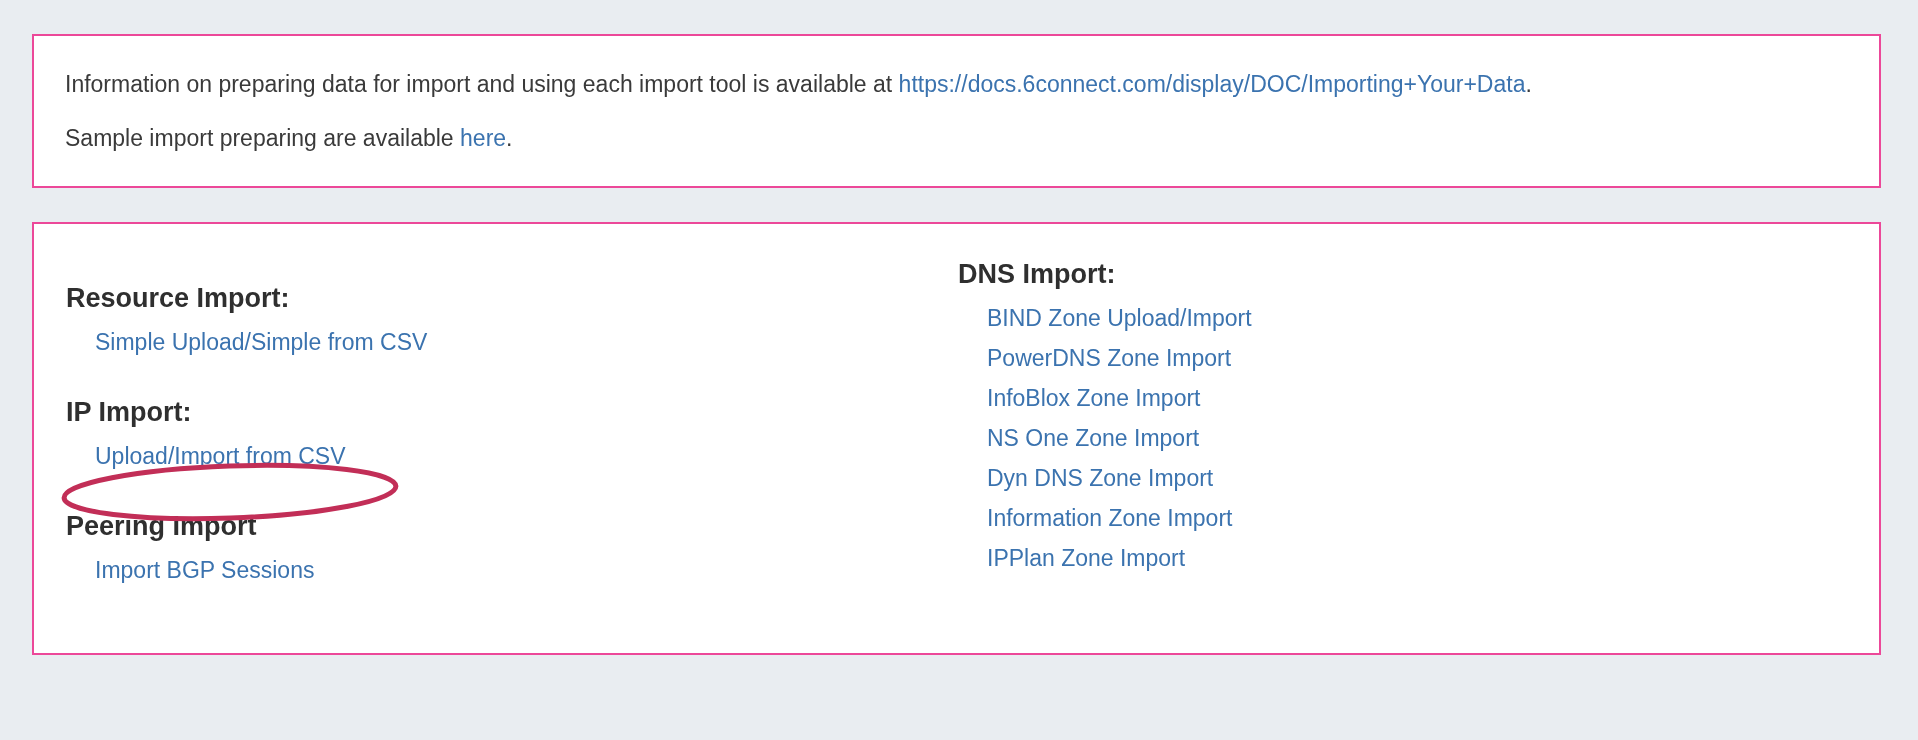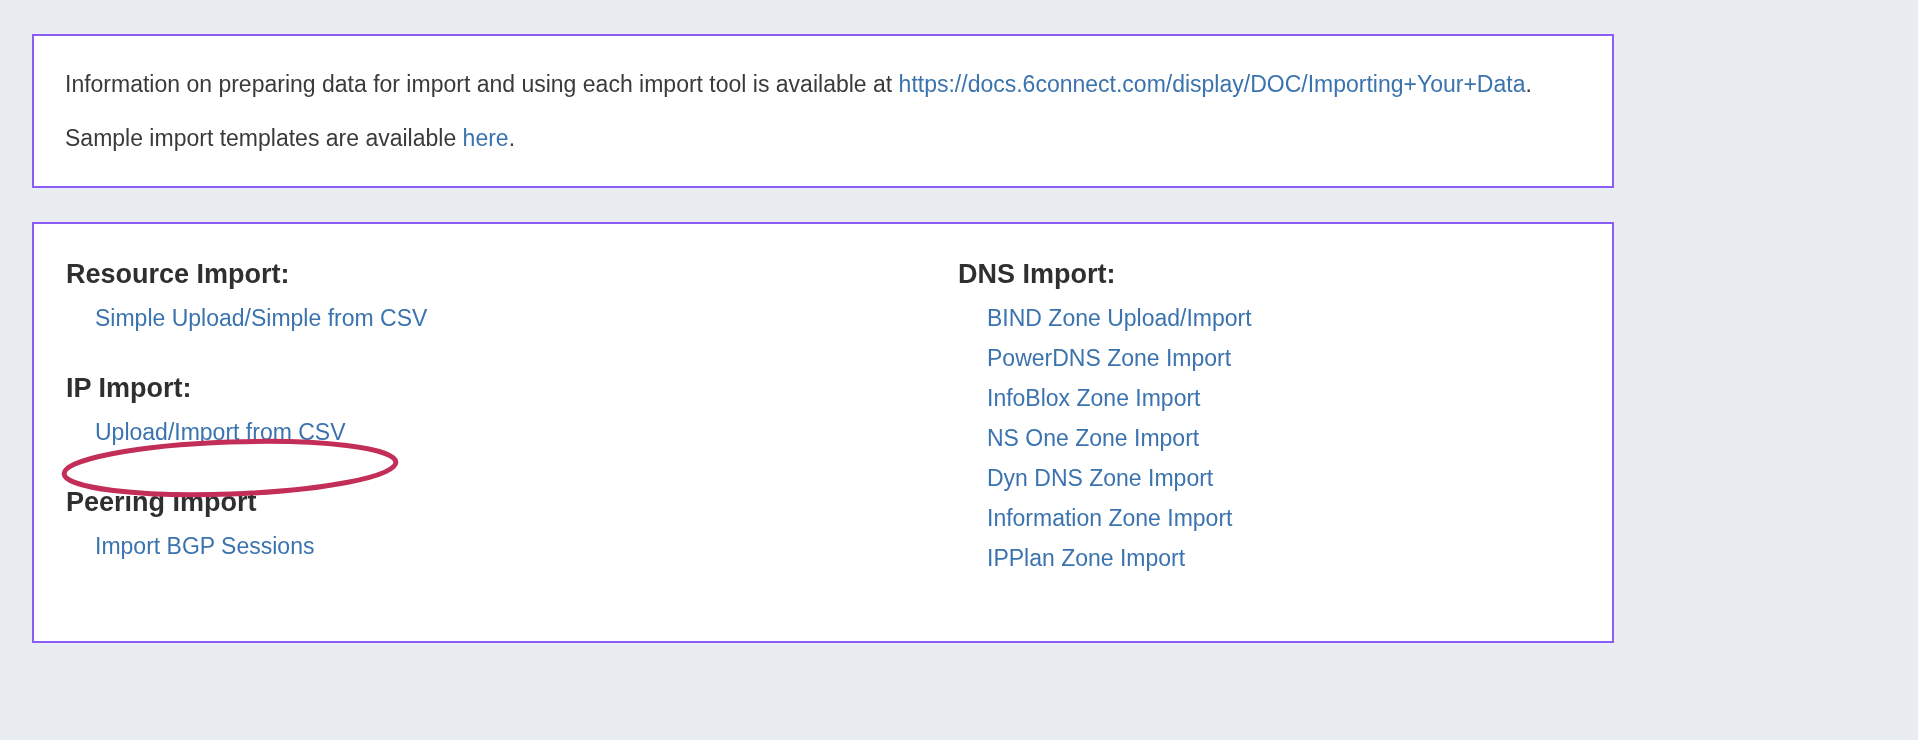--- a/index.html
+++ b/index.html
@@ -4,23 +4,23 @@
 <style>
   * { margin: 0; padding: 0; box-sizing: border-box; }
   html, body { width: 1918px; height: 740px; }
   body {
     background: #e9edf1;
     font-family: "Liberation Sans", sans-serif;
     overflow: hidden;
   }
   .panel {
     margin-left: 32px;
-    width: 1582px;
+    width: 1849px;
     background: #ffffff;
-    border: 2px solid #8b5cf6;
+    border: 2px solid #ec4899;
   }
   .info-panel {
     margin-top: 34px;
     padding: 31px;
   }
   .info-panel p {
     font-size: 23px;
     line-height: 34px;
     color: #3a3a3a;
     margin-bottom: 20px;
@@ -34,20 +34,21 @@
   }
   .import-panel {
     margin-top: 34px;
     display: flex;
     padding: 36px 40px 63px 32px;
   }
   .col-left {
     width: 892px;
     flex-shrink: 0;
     position: relative;
+    margin-top: 24px;
   }
   .col-right { flex: 1; }
   .import-heading {
     font-size: 27px;
     line-height: 28px;
     font-weight: bold;
     color: #2f2f2f;
     margin: 36px 0 10px 0;
   }
   .import-section:first-child .import-heading { margin-top: 0; }
@@ -67,21 +68,21 @@
     width: 344px;
     height: 62px;
     pointer-events: none;
   }
 </style>
 </head>
 <body>
 
 <div class="panel info-panel">
   <p><span>Information on preparing data for import and using each import tool is available at </span><a class="inline-link">https://docs.6connect.com/display/DOC/Importing+Your+Data</a><span>.</span></p>
-  <p><span>Sample import templates are available </span><a class="inline-link">here</a><span>.</span></p>
+  <p><span>Sample import preparing are available </span><a class="inline-link">here</a><span>.</span></p>
 </div>
 
 <div class="panel import-panel">
 
   <div class="col-left">
 
     <div class="import-section">
       <div class="import-heading">Resource Import:</div>
       <a class="import-link">Simple Upload/Simple from CSV</a>
     </div>

